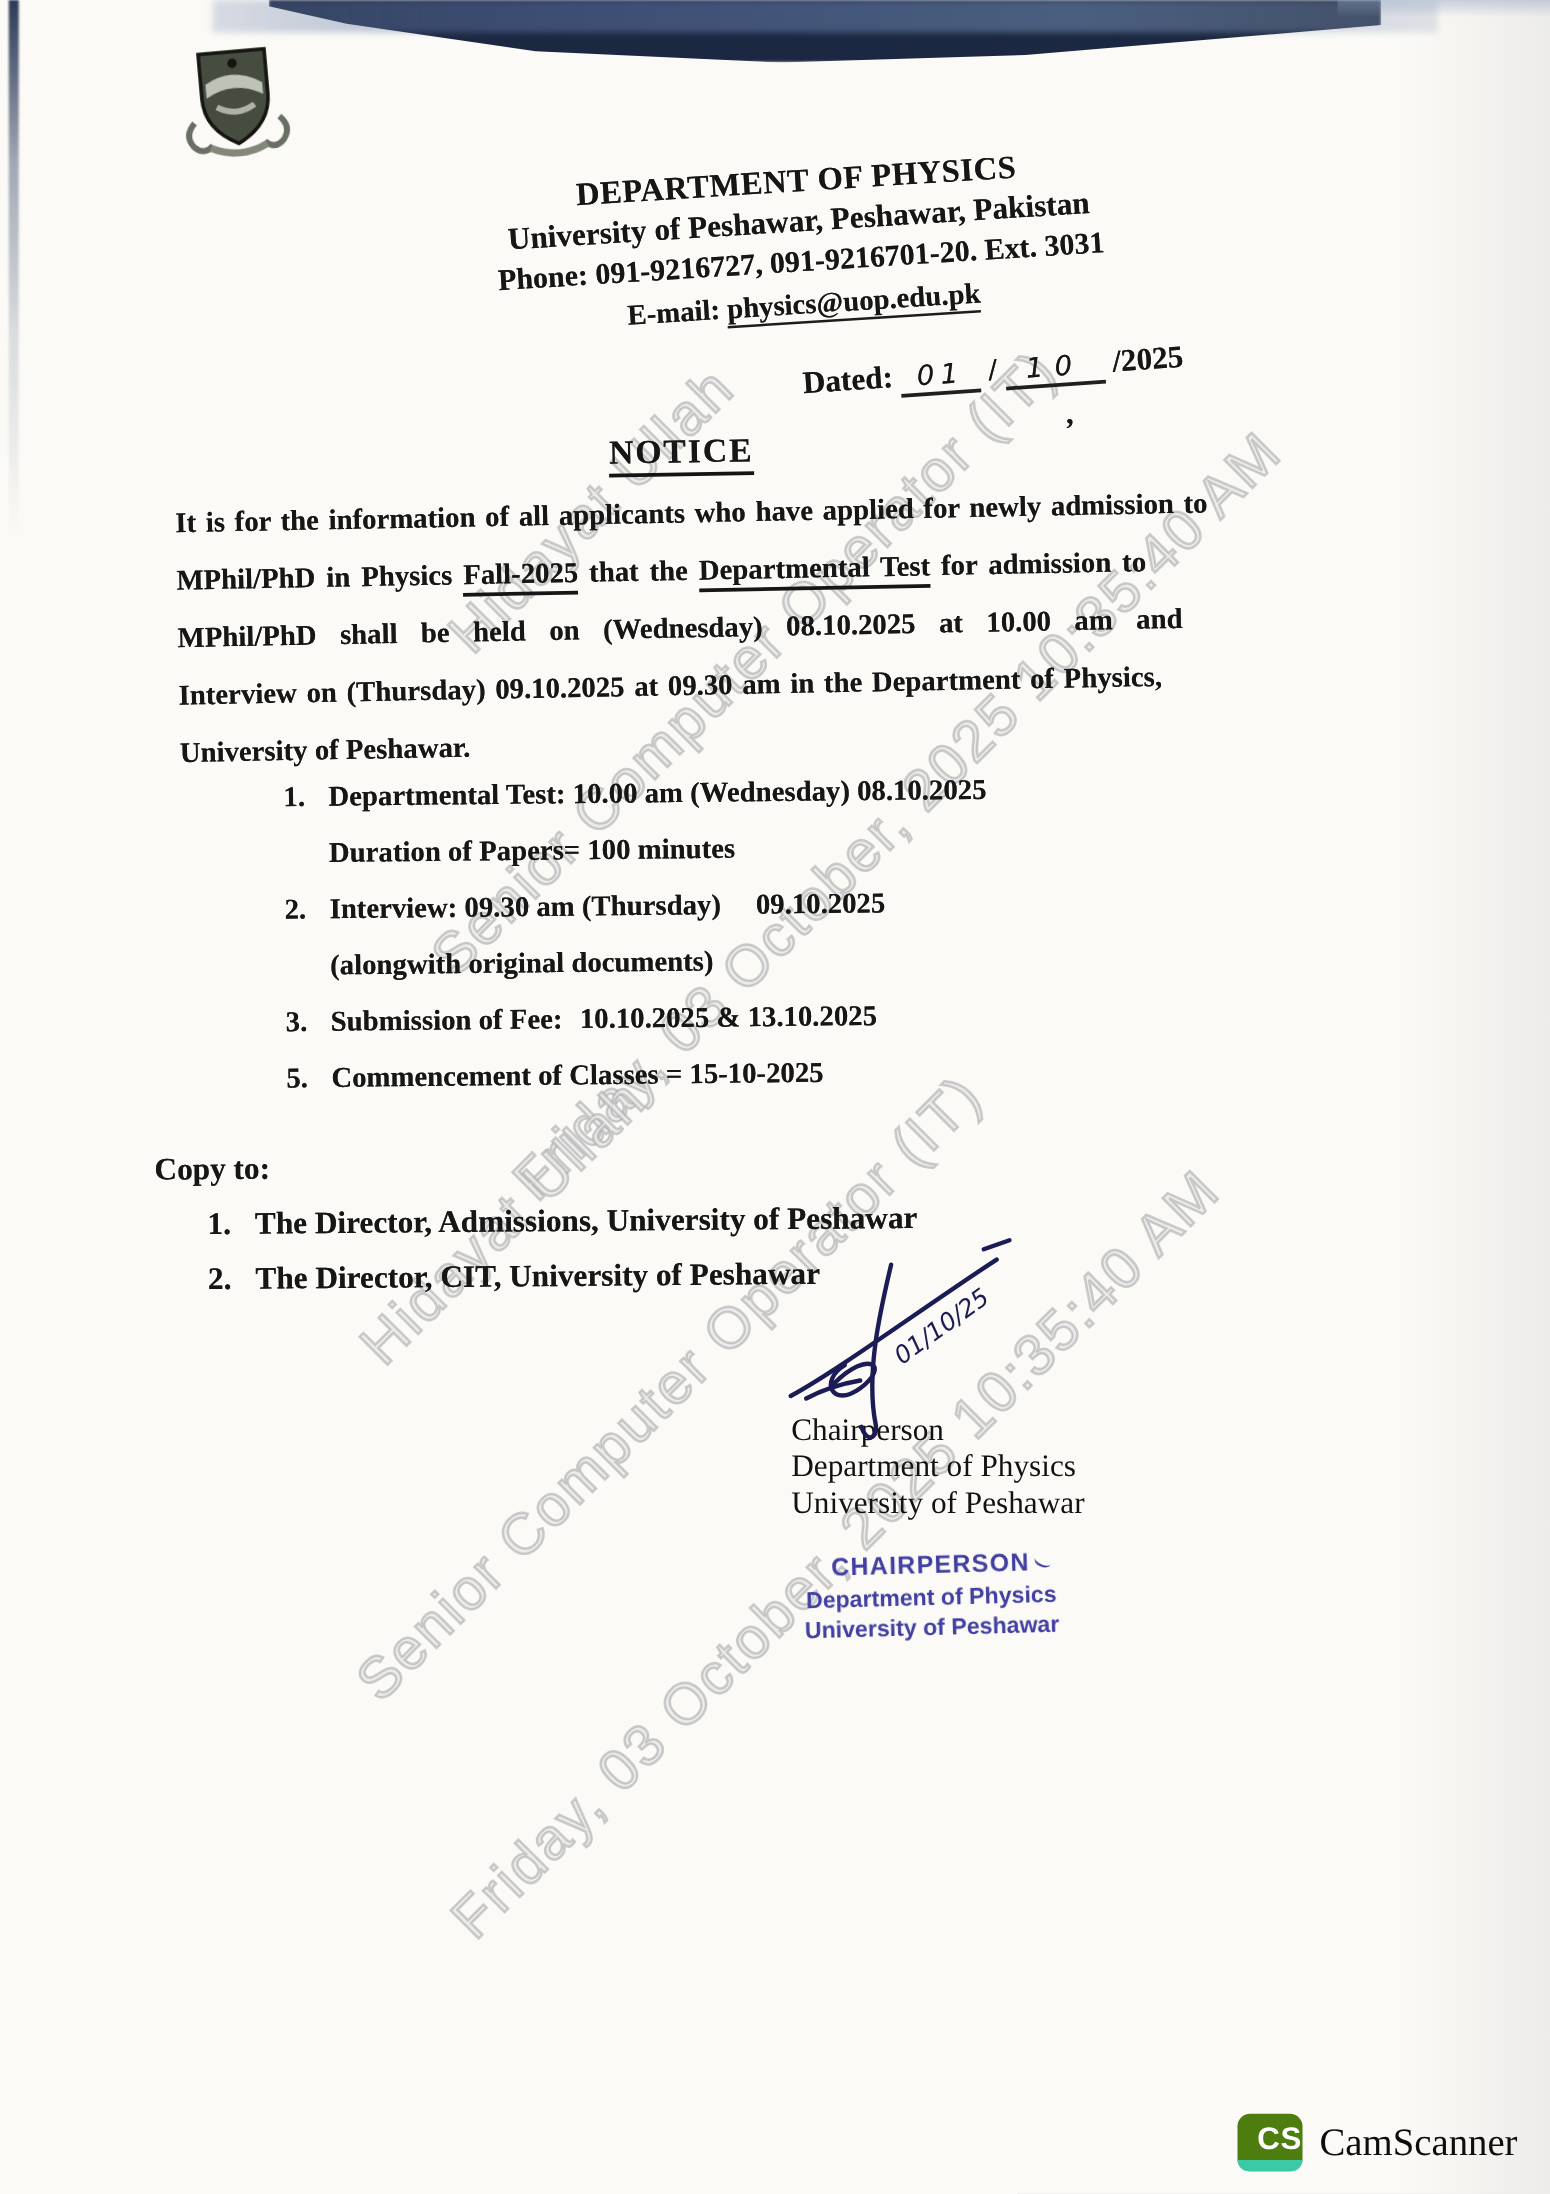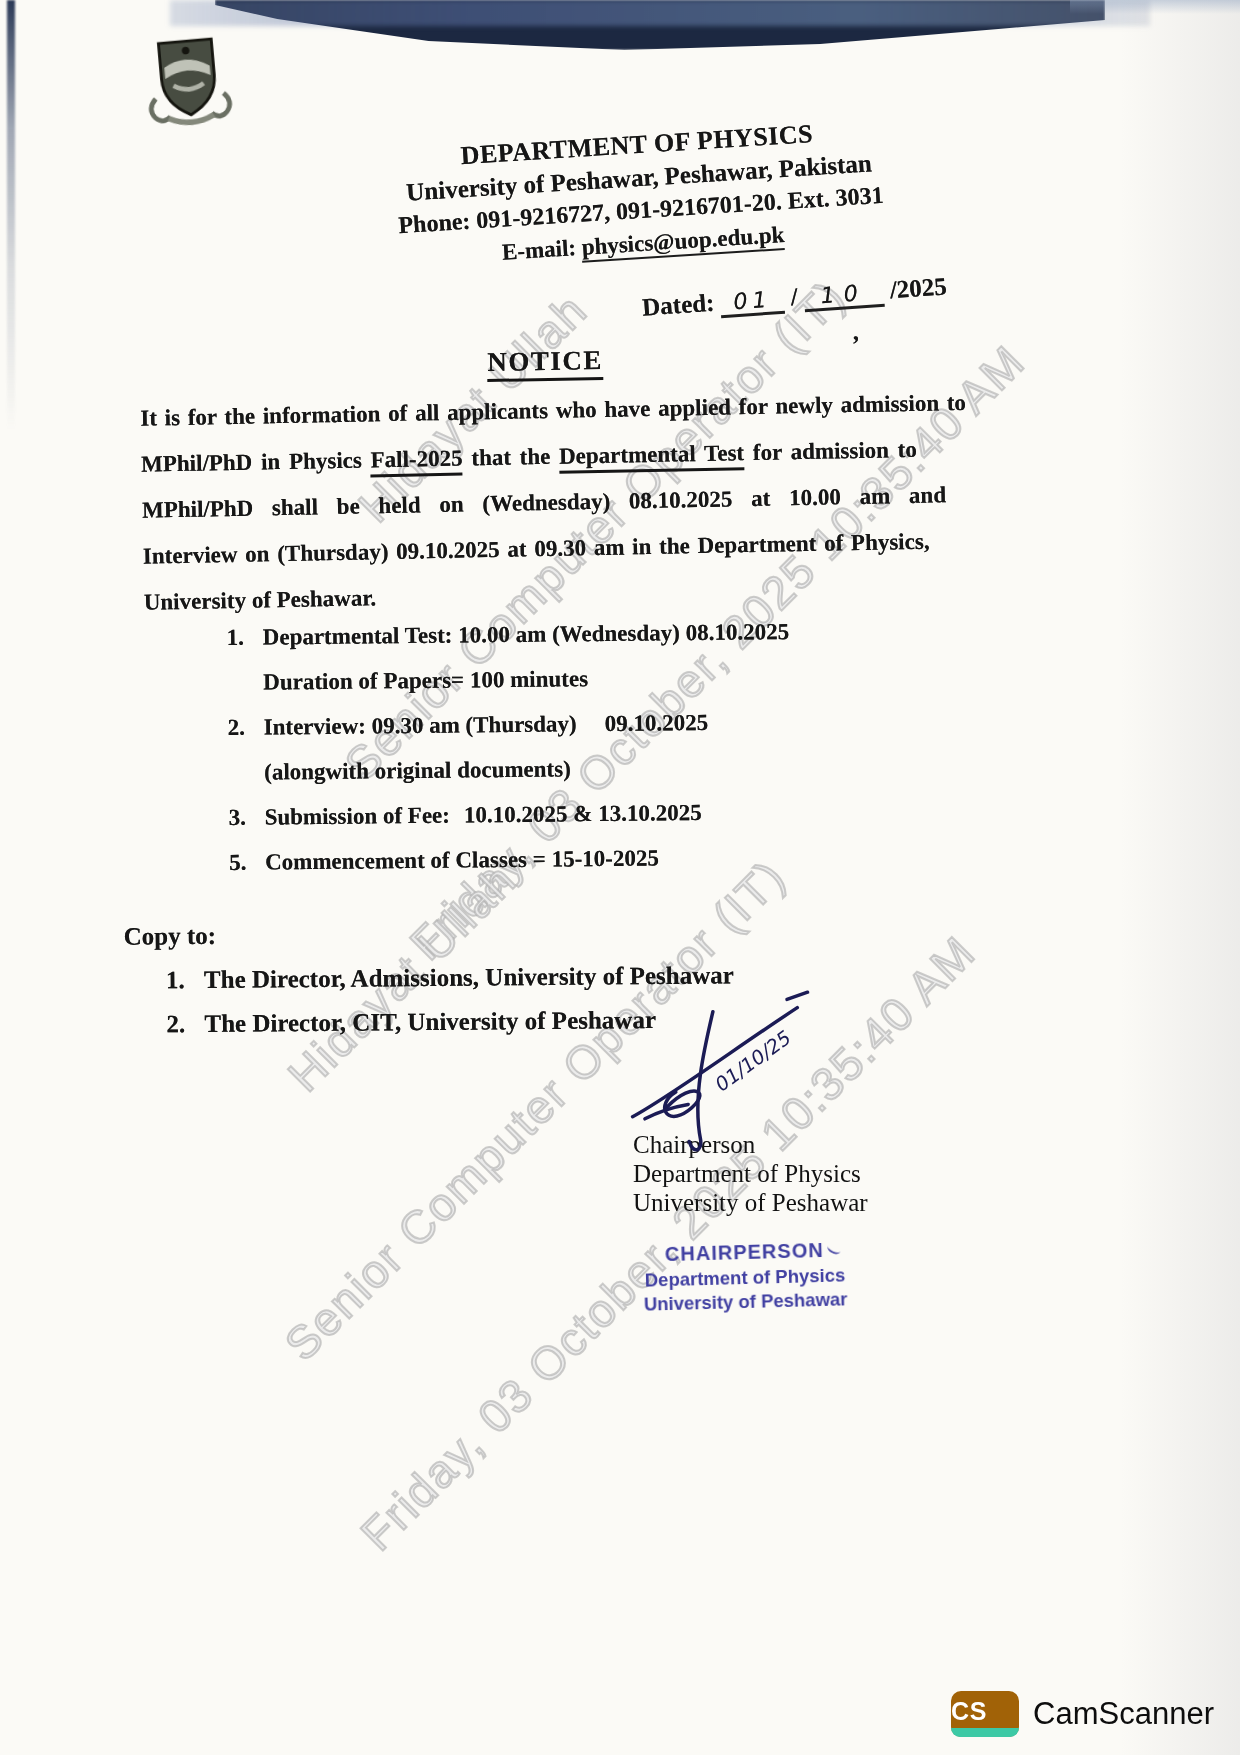--- a/index.html
+++ b/index.html
@@ -92,27 +92,27 @@
   
   .stamp{position:absolute;left:640px;top:1240px;width:210px;text-align:center;transform:rotate(-1.5deg);
          font-family:"Liberation Sans",sans-serif;color:#4140a2;filter:blur(.35px);line-height:24px;}
   .stamp .s1{font-size:20px;font-weight:700;letter-spacing:1px;position:relative;display:inline-block;}
   .stamp .s2{font-size:18.5px;font-weight:700;}
   .ink-mark{position:absolute;right:-18px;top:6px;width:14px;height:8px;border-bottom:2.5px solid #4140a2;
             border-radius:50%;transform:rotate(25deg);}
 
   
   .cam{position:absolute;right:26px;bottom:18px;display:flex;align-items:center;gap:14px;z-index:4;}
-  .cam-icon{width:68px;height:46px;border-radius:10px;background:#a16207;position:relative;
-            display:flex;align-items:center;justify-content:flex-start;}
+  .cam-icon{width:52px;height:46px;border-radius:10px;background:#4d7c0f;position:relative;
+            display:flex;align-items:center;justify-content:flex-end;}
   .cam-icon::after{content:"";position:absolute;bottom:0;left:0;right:0;height:9px;background:#3cc9a5;
             border-radius:0 0 10px 10px;}
   .cam-cs{color:#ffffff;font-family:"Liberation Sans",sans-serif;font-weight:700;font-size:25px;
           margin-bottom:6px;letter-spacing:.5px;}
-  .cam-label{font-family:Liberation Sans, sans-serif;font-size:31px;color:#0d0d0d;}
+  .cam-label{font-family:Liberation Serif, serif;font-size:31px;color:#0d0d0d;}
 </style>
 </head>
 <body>
 
 <div class="page">
 
   <div class="scan-band"></div>
   <div class="scan-band-glow"></div>
   <div class="scan-edge-left"></div>
   <div class="scan-right-shade"></div>

